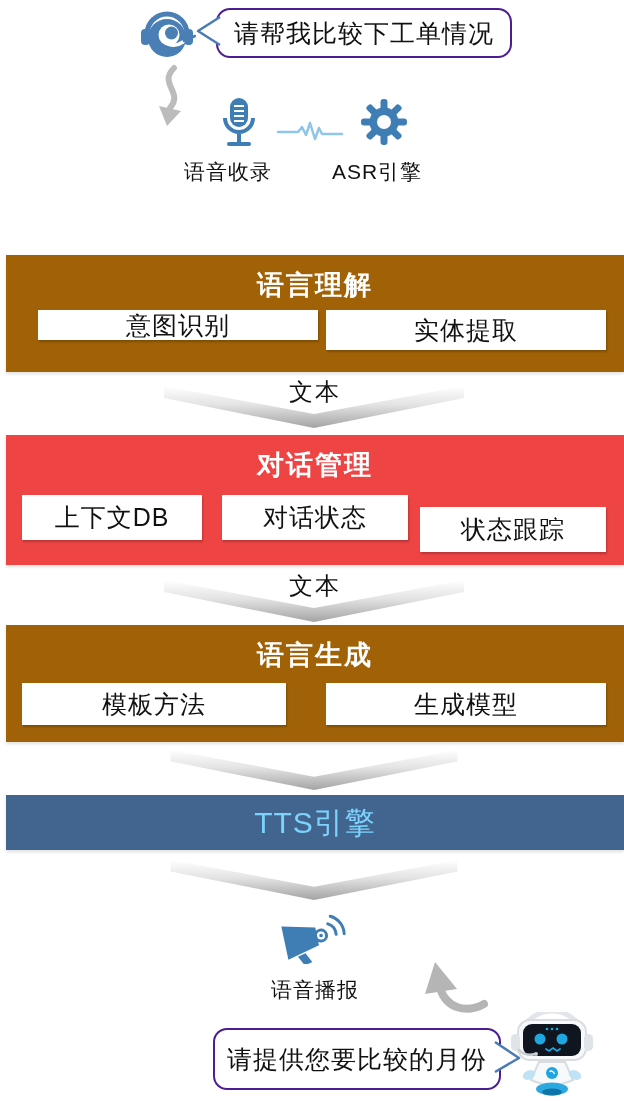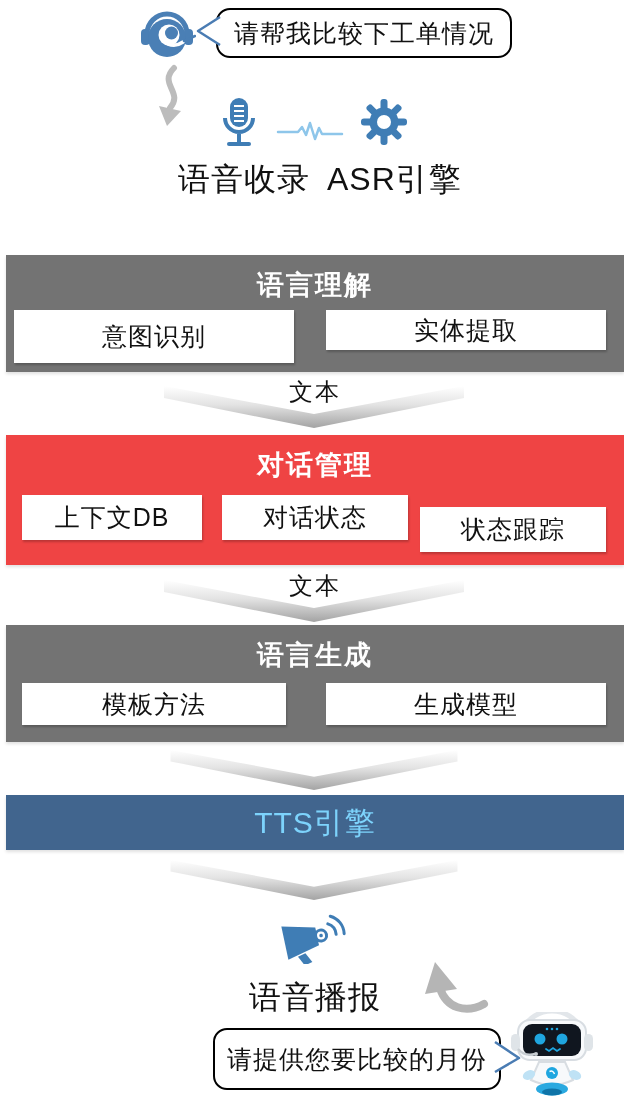--- a/index.html
+++ b/index.html
@@ -5,45 +5,45 @@
   html,body{margin:0;padding:0;background:#fff;}
   .stage{
     position:relative;width:624px;height:1101px;background:#fff;overflow:hidden;
     font-family:"Liberation Sans","DejaVu Sans",sans-serif;color:#111;
   }
   svg{display:block;}
   .abs{position:absolute;}
 
   
   .bubble{
-    position:absolute;background:#fff;border:2px solid #000000;border-radius:14px;
+    position:absolute;background:#fff;border:2px solid #4c1d95;border-radius:14px;
     display:flex;align-items:center;justify-content:center;
     font-size:25px;letter-spacing:1px;white-space:nowrap;z-index:2;
   }
   .tail{position:absolute;z-index:3;}
 
   
   .block{position:absolute;left:6px;width:618px;box-shadow:0 2px 3px rgba(0,0,0,0.12);}
-  .block.teal{background:#737373;}
+  .block.teal{background:#a16207;}
   .block.blue{background:#ef4444;}
   .block.navy{background:#41658E;}
   .block-title{
     text-align:center;color:#fff;font-weight:bold;font-size:27px;
     padding-top:12px;letter-spacing:2px;
   }
   .wbox{
     position:absolute;background:#fff;display:flex;align-items:center;justify-content:center;
     font-size:25px;letter-spacing:1px;box-shadow:1px 2px 2px rgba(0,0,0,0.22);
   }
 
   
   .flow-label{position:absolute;left:6px;width:618px;text-align:center;font-size:24px;letter-spacing:2px;z-index:2;}
   .chev{position:absolute;left:164px;z-index:1;}
 
-  .stage-label{position:absolute;font-size:32px;letter-spacing:1px;text-align:center;white-space:nowrap;}
+  .stage-label{position:absolute;font-size:21px;letter-spacing:1px;text-align:center;white-space:nowrap;}
   .tts-title{
     text-align:center;color:#7dd3fc;font-size:30px;line-height:55px;letter-spacing:1px;font-weight:normal;
   }
 </style>
 </head>
 <body>
 
 <div class="stage">
 
   <svg width="0" height="0" style="position:absolute" aria-hidden="true">
@@ -100,21 +100,21 @@
       <circle cx="24" cy="24" r="14.5"></circle>
     </g>
     <circle cx="24" cy="24" r="7" fill="#ffffff"></circle>
   </svg>
 
   <div class="stage-label" style="left:178px;top:158px;width:100px">语音收录</div>
   <div class="stage-label" style="left:327px;top:158px;width:100px">ASR引擎</div>
 
   <div class="block teal" style="top:255px;height:117px">
     <div class="block-title">语言理解</div>
-    <div class="wbox" style="left:8px;top:55px;width:280px;height:53px">
+    <div class="wbox" style="left:32px;top:55px;width:280px;height:30px">
       <span>意图识别</span>
     </div>
     <div class="wbox" style="left:320px;top:55px;width:280px;height:40px">
       <span>实体提取</span>
     </div>
   </div>
 
   <div class="flow-label" style="top:376px">文本</div>
   <svg class="chev" style="top:384px" width="300" height="46" viewBox="0 0 300 46">
     <polygon points="0,2 150,30 300,2 300,14 150,44 0,14" fill="url(#chevGrad)"></polygon>

